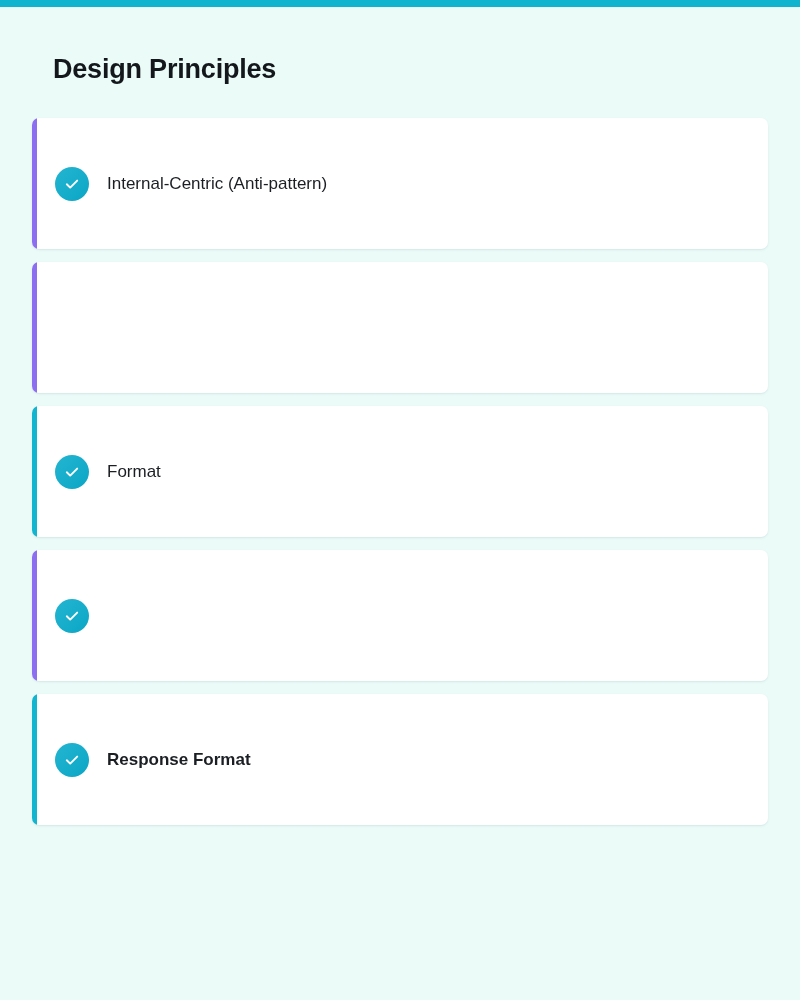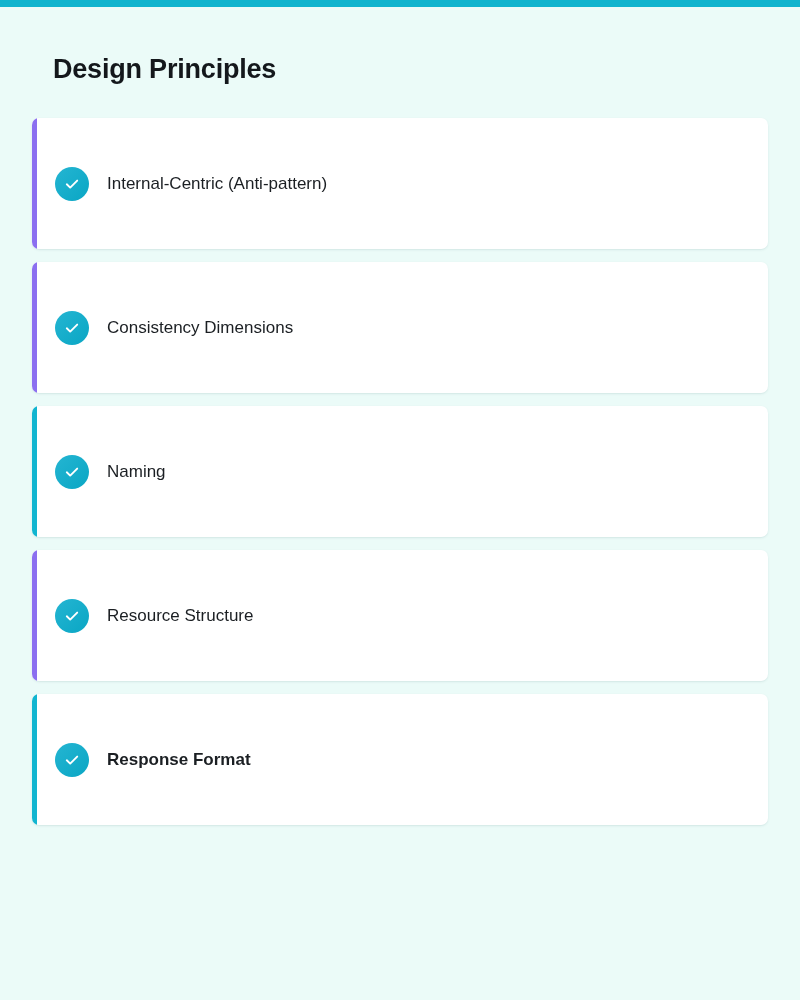--- a/index.html
+++ b/index.html
@@ -118,51 +118,42 @@
             <path d="M4.8 10.3 L8.2 13.6 L15.2 6.6" fill="none" stroke="#ffffff" stroke-width="1.9" stroke-linecap="round" stroke-linejoin="round"></path>
           </svg>
         </span>
         <span class="card-label">Internal-Centric (Anti-pattern)</span>
       </div>
     </div>
 
 
     <div class="principle-card">
       <div class="card-accent accent-purple"></div>
-      <div class="card-inner">
-        <span class="check-badge">
-          <svg width="20" height="20" viewBox="0 0 20 20" aria-hidden="true">
-            <path d="M4.8 10.3 L8.2 13.6 L15.2 6.6" fill="none" stroke="#ffffff" stroke-width="1.9" stroke-linecap="round" stroke-linejoin="round"></path>
-          </svg>
-        </span>
-        <span class="card-label">Consistency Dimensions</span>
-      </div>
     </div>
 
     <div class="principle-card">
       <div class="card-accent accent-cyan"></div>
       <div class="card-inner">
         <span class="check-badge">
           <svg width="20" height="20" viewBox="0 0 20 20" aria-hidden="true">
             <path d="M4.8 10.3 L8.2 13.6 L15.2 6.6" fill="none" stroke="#ffffff" stroke-width="1.9" stroke-linecap="round" stroke-linejoin="round"></path>
           </svg>
         </span>
-        <span class="card-label">Naming</span>
+        <span class="card-label">Format</span>
       </div>
     </div>
 
     <div class="principle-card">
       <div class="card-accent accent-purple"></div>
       <div class="card-inner">
         <span class="check-badge">
           <svg width="20" height="20" viewBox="0 0 20 20" aria-hidden="true">
             <path d="M4.8 10.3 L8.2 13.6 L15.2 6.6" fill="none" stroke="#ffffff" stroke-width="1.9" stroke-linecap="round" stroke-linejoin="round"></path>
           </svg>
         </span>
-        <span class="card-label">Resource Structure</span>
       </div>
     </div>
 
     <div class="principle-card">
       <div class="card-accent accent-cyan"></div>
       <div class="card-inner">
         <span class="check-badge">
           <svg width="20" height="20" viewBox="0 0 20 20" aria-hidden="true">
             <path d="M4.8 10.3 L8.2 13.6 L15.2 6.6" fill="none" stroke="#ffffff" stroke-width="1.9" stroke-linecap="round" stroke-linejoin="round"></path>
           </svg>

